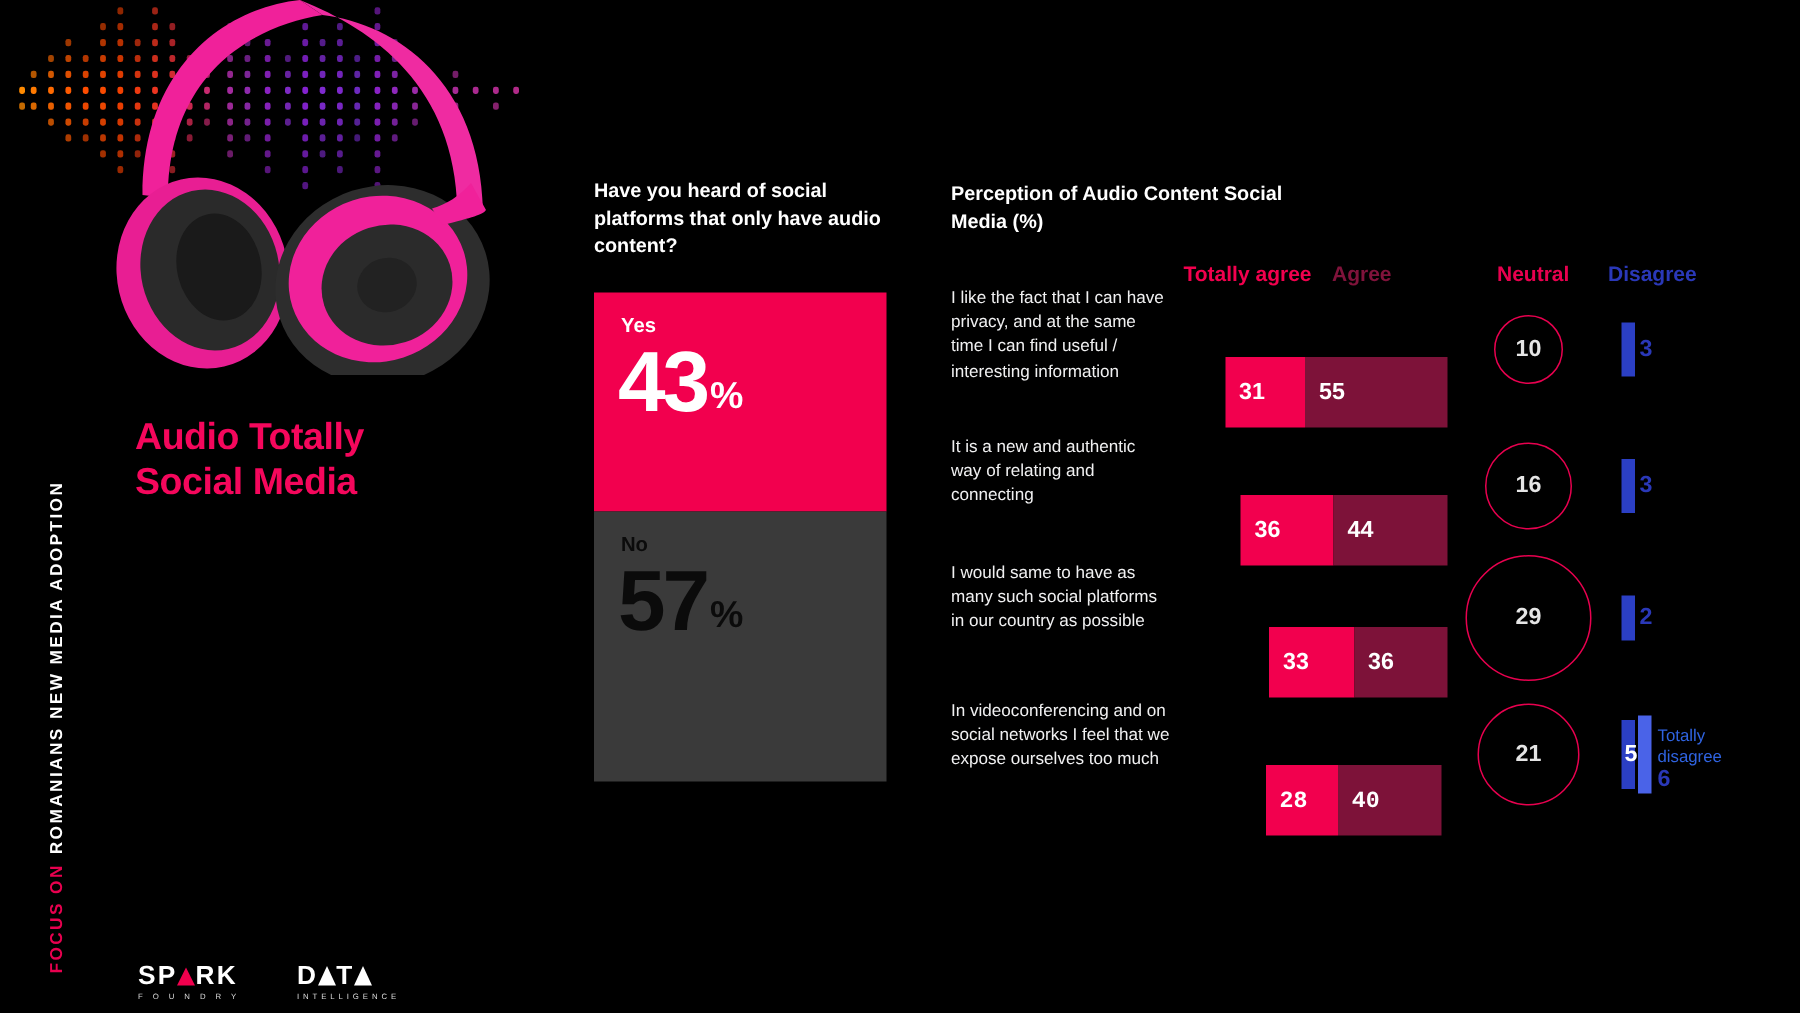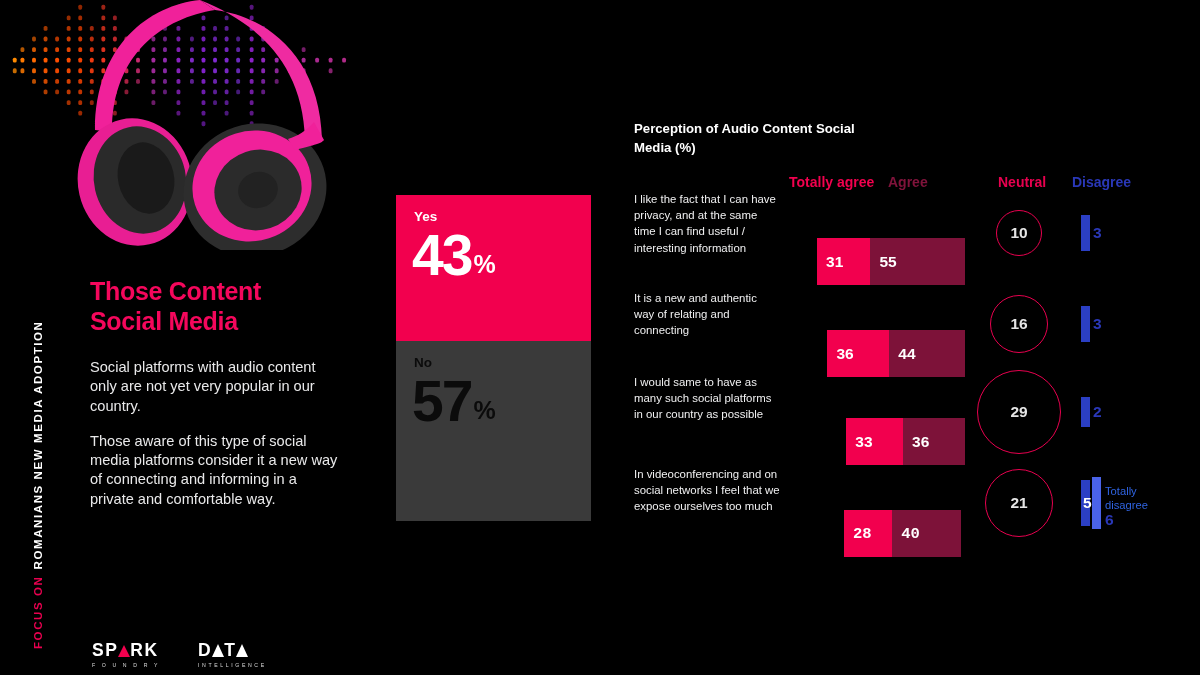--- a/index.html
+++ b/index.html
@@ -327,28 +327,25 @@
   </div>
 
   <div class="side-label">
     <div class="side-label-inner">
       <span class="side-focus">FOCUS ON</span>
       <span class="side-rest">ROMANIANS NEW MEDIA ADOPTION</span>
     </div>
   </div>
 
   <div class="headline">
-    <div>Those Content</div>
+    <div>Audio Totally</div>
     <div>Social Media</div>
   </div>
-  <div class="body-copy">
-    <p>Social platforms with audio content only are not yet very popular in our country.</p>
-    <p>Those aware of this type of social media platforms consider it a new way of connecting and informing in a private and comfortable way.</p>
-  </div>
-
+
+  <div class="question">Have you heard of social platforms that only have audio content?</div>
   <div class="yesno">
     <div class="yesno-block block-yes">
       <span class="block-label">Yes</span>
       <span class="block-value"><span>43</span><span class="pct">%</span></span>
     </div>
     <div class="yesno-block block-no">
       <span class="block-label">No</span>
       <span class="block-value"><span>57</span><span class="pct">%</span></span>
     </div>
   </div>

